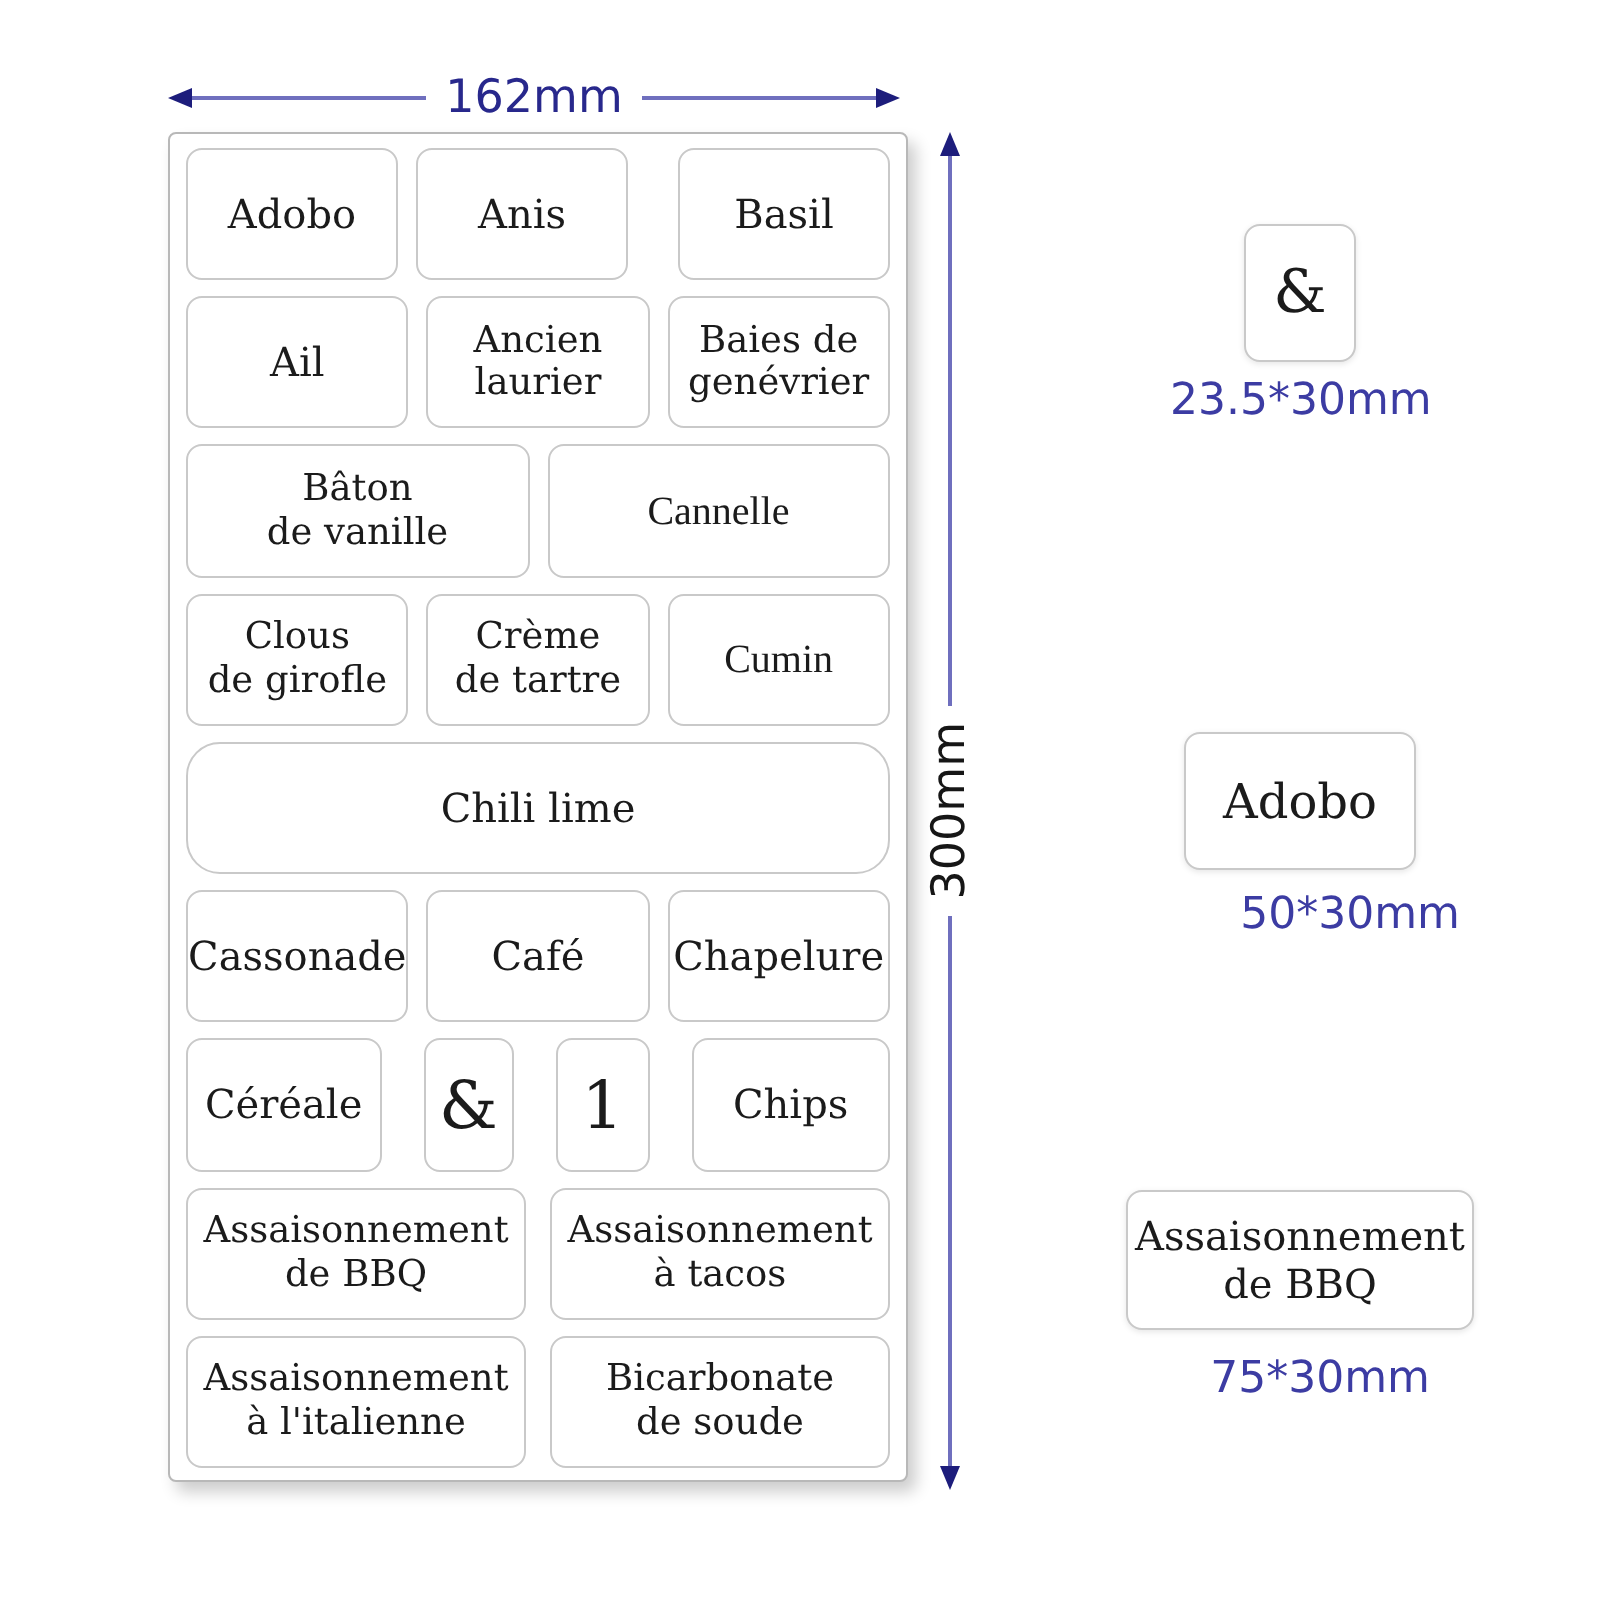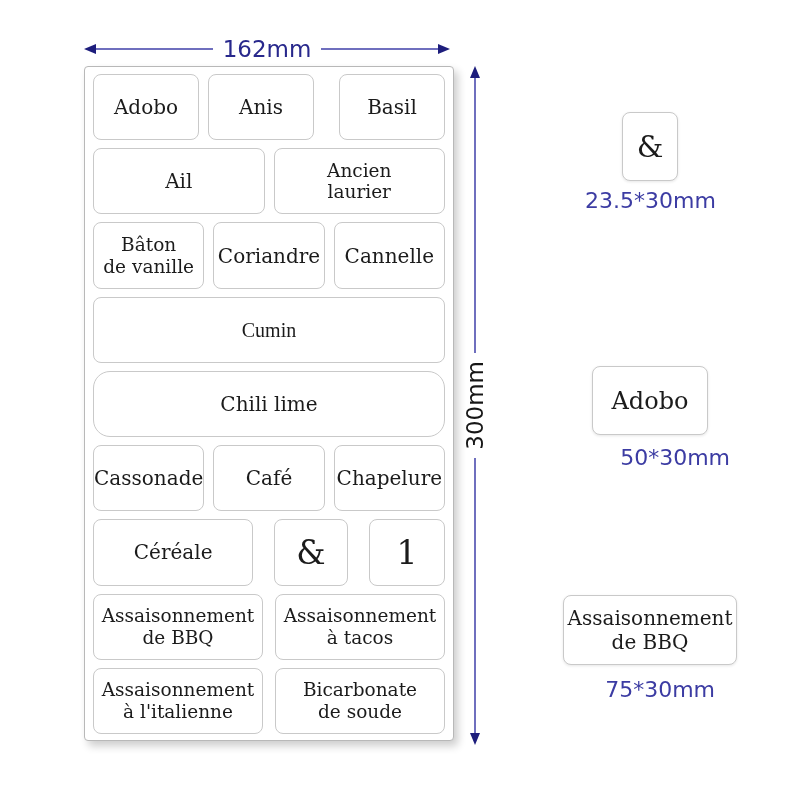--- a/index.html
+++ b/index.html
@@ -77,42 +77,48 @@
   <div class="sheet" id="sheet">
       <div class="row" style="gap: 9px;">
         <div class="label" style="flex: 1 1 0px;"><span>Adobo</span></div>
         <div class="label" style="flex: 1 1 0px;"><span>Anis</span></div>
         <div class="label" style="flex: 1 1 0px; margin-left: 16px;"><span>Basil</span></div>
       </div>
       <div class="row" style="gap: 9px;">
         <div class="label" style="flex: 1 1 0px;"><span>Ail</span></div>
         <div class="label multi" style="flex: 1 1 0px;"><span>Ancien
 laurier</span></div>
+        <div class="label multi" style="flex: 1 1 0px;"><span>Baies de
+genévrier</span></div>
       </div>
       <div class="row" style="gap: 9px;">
         <div class="label multi" style="flex: 1 1 0px;"><span>Bâton
 de vanille</span></div>
-        <div class="label" style="flex: 1 1 0px;"><span>Coriandre</span></div>
-        <div class="label" style="flex: 1 1 0px;"><span>Cannelle</span></div>
+        <div class="label" style="flex: 1 1 0px; font-family: Liberation Serif, serif;"><span>Cannelle</span></div>
       </div>
       <div class="row" style="gap: 9px;">
+        <div class="label multi" style="flex: 1 1 0px;"><span>Clous
+de girofle</span></div>
+        <div class="label multi" style="flex: 1 1 0px;"><span>Crème
+de tartre</span></div>
         <div class="label" style="flex: 1 1 0px; font-family: Liberation Serif, serif;"><span>Cumin</span></div>
       </div>
       <div class="row" style="gap: 9px;">
         <div class="label" style="flex: 1 1 0px; border-radius: 17px;"><span>Chili lime</span></div>
       </div>
       <div class="row" style="gap: 9px;">
         <div class="label" style="flex: 1 1 0px;"><span>Cassonade</span></div>
         <div class="label" style="flex: 1 1 0px;"><span>Café</span></div>
         <div class="label" style="flex: 1 1 0px;"><span>Chapelure</span></div>
       </div>
       <div class="row" style="gap: 21px;">
         <div class="label" style="flex: 113 1 0px;"><span>Céréale</span></div>
         <div class="label symbol" style="flex: 51 1 0px;"><span>&amp;</span></div>
         <div class="label symbol" style="flex: 53 1 0px;"><span>1</span></div>
+        <div class="label" style="flex: 115 1 0px;"><span>Chips</span></div>
       </div>
       <div class="row" style="gap: 12px;">
         <div class="label multi" style="flex: 1 1 0px;"><span>Assaisonnement
 de BBQ</span></div>
         <div class="label multi" style="flex: 1 1 0px;"><span>Assaisonnement
 à tacos</span></div>
       </div>
       <div class="row" style="gap: 12px;">
         <div class="label multi" style="flex: 1 1 0px;"><span>Assaisonnement
 à l'italienne</span></div>

